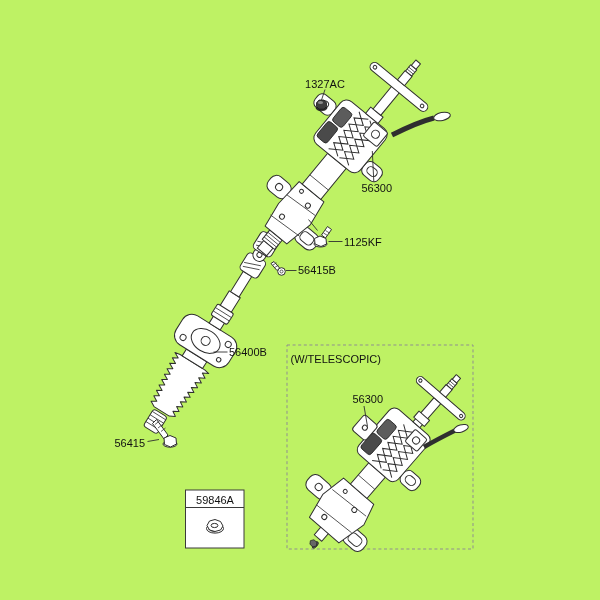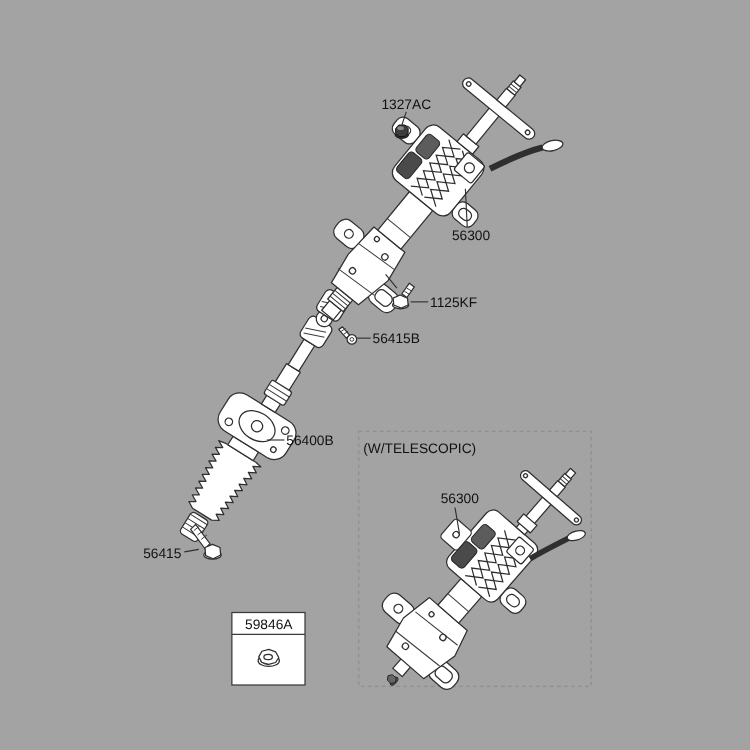--- a/index.html
+++ b/index.html
@@ -1,16 +1,16 @@
 <!DOCTYPE html>
 <html><head>
 <meta charset="utf-8">
 <style>
   html,body{margin:0;padding:0;background:#ffffff;}
-  .stage{position:relative;width:600px;height:600px;background:#a3a3a3;overflow:hidden;
+  .stage{position:relative;width:600px;height:600px;background:#bef264;overflow:hidden;
          font-family:"Liberation Sans", sans-serif;}
   svg{position:absolute;left:0;top:0;}
   .callout{font-family:"Liberation Sans", sans-serif;font-size:11px;fill:#111111;stroke:none;}
   .caption{font-family:"Liberation Sans", sans-serif;font-size:11px;fill:#111111;stroke:none;}
   .ln{fill:none;stroke:#2f2f2f;stroke-width:1;}
   .thin{fill:none;stroke:#3a3a3a;stroke-width:0.8;}
   .part{fill:#ffffff;stroke:#2f2f2f;stroke-width:1;stroke-linejoin:round;}
   .dark{fill:#4a4a4a;stroke:#222222;stroke-width:0.8;}
   .dark2{fill:#5c5c5c;stroke:#222222;stroke-width:0.8;}
   .leader{fill:none;stroke:#2f2f2f;stroke-width:0.9;}

